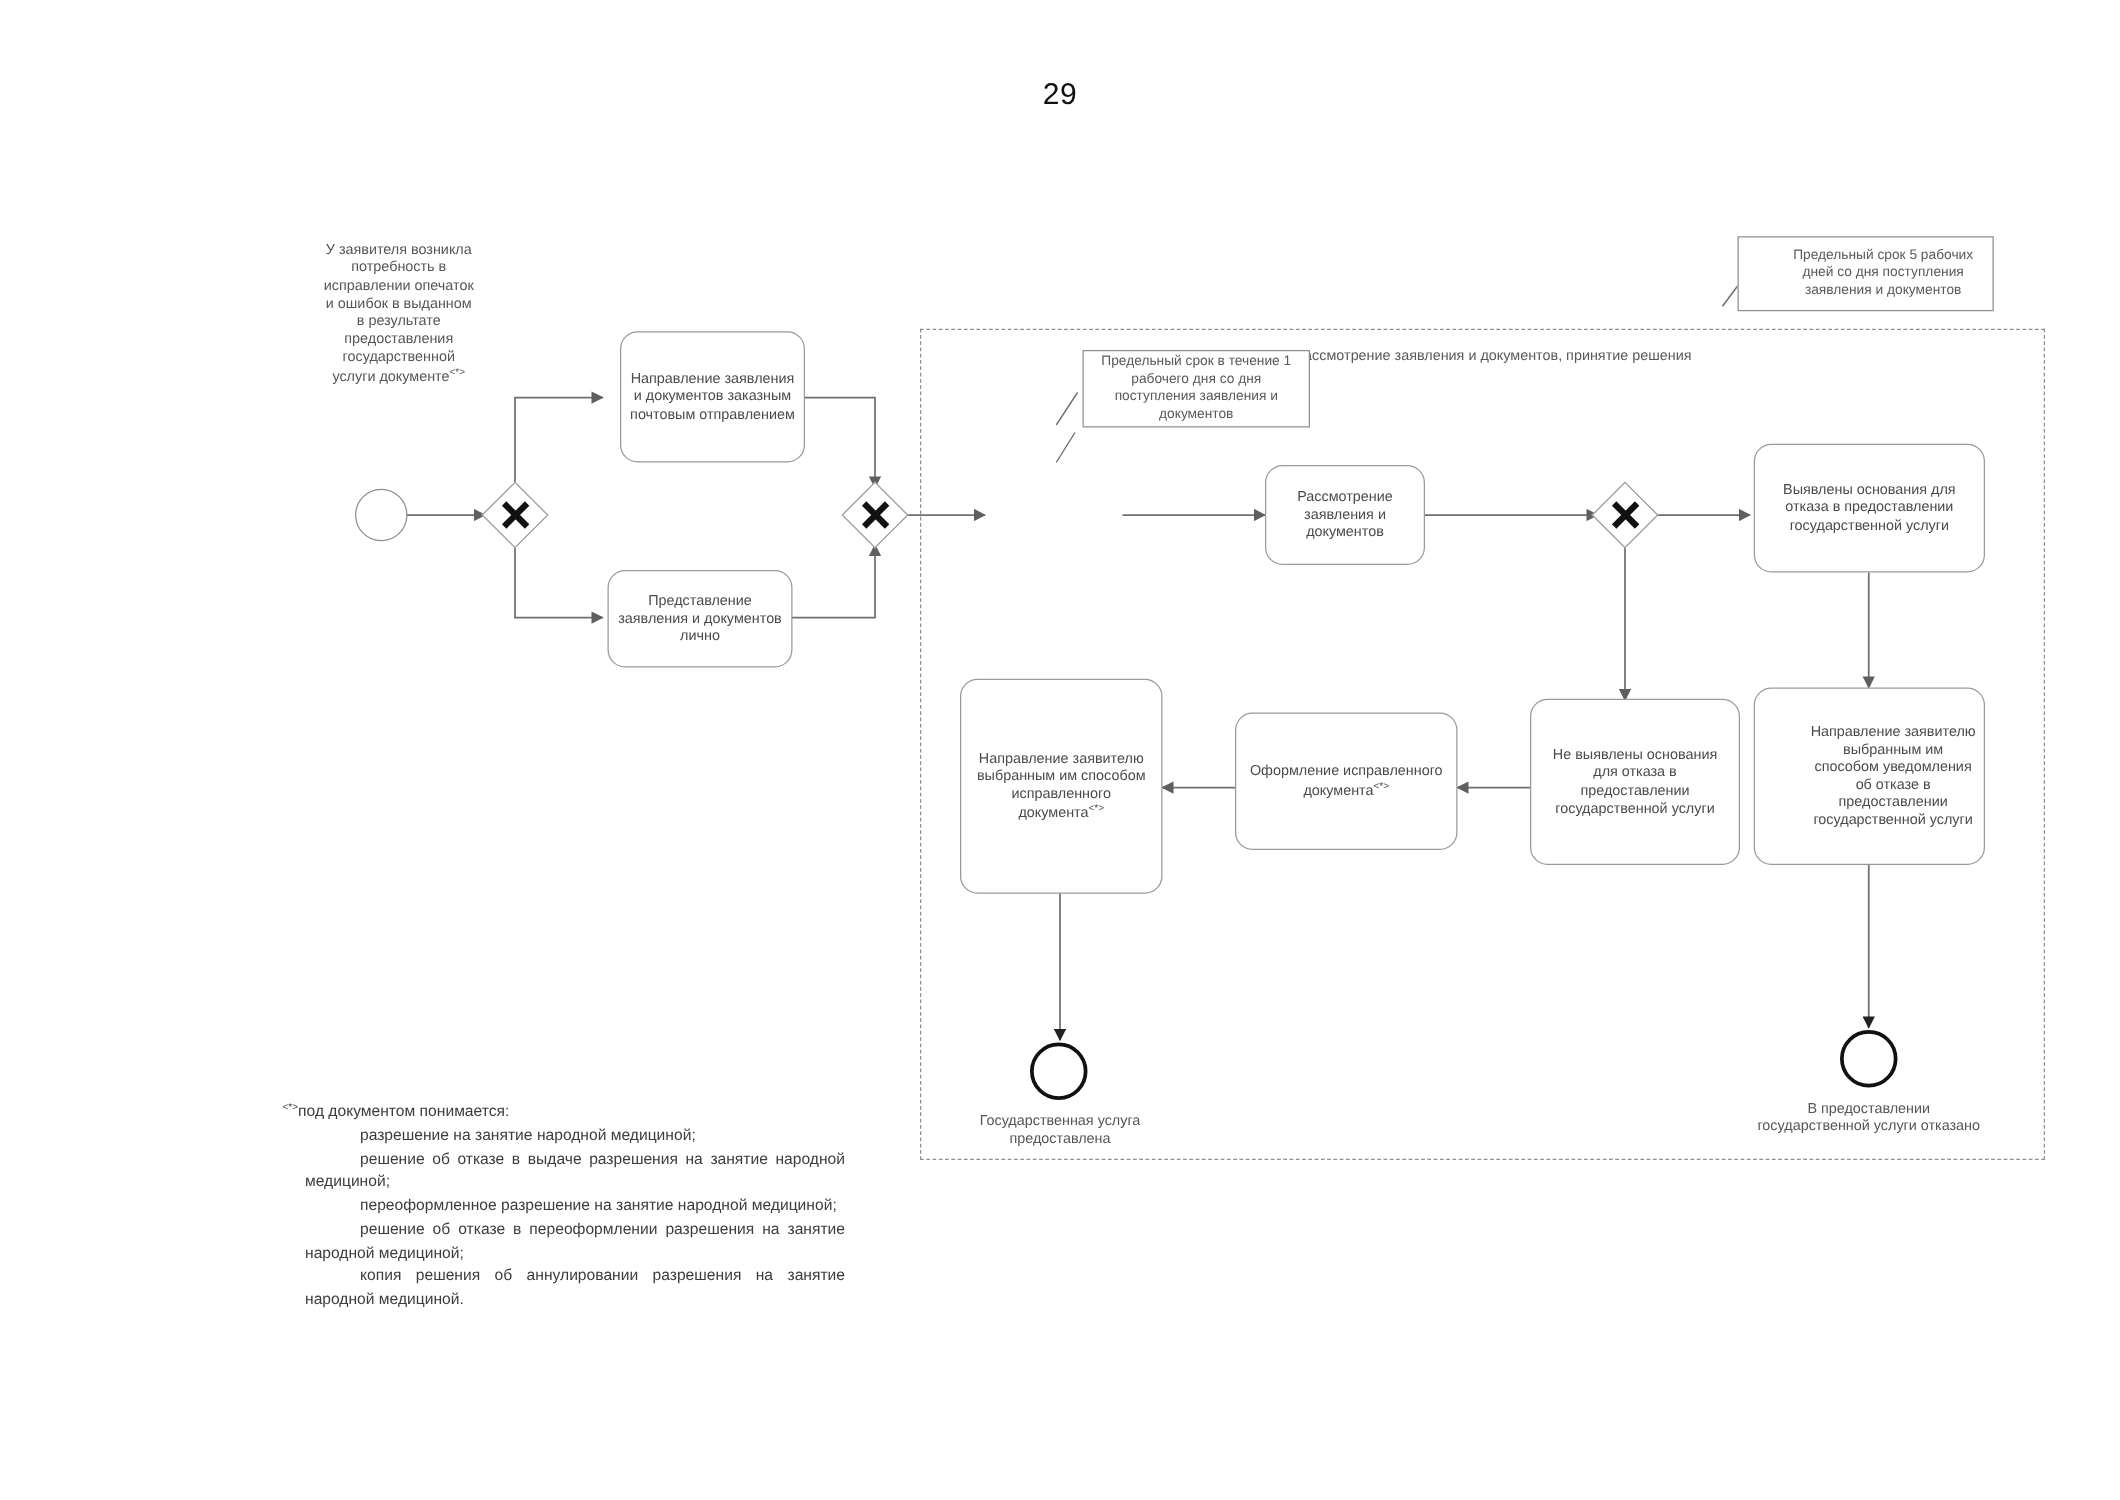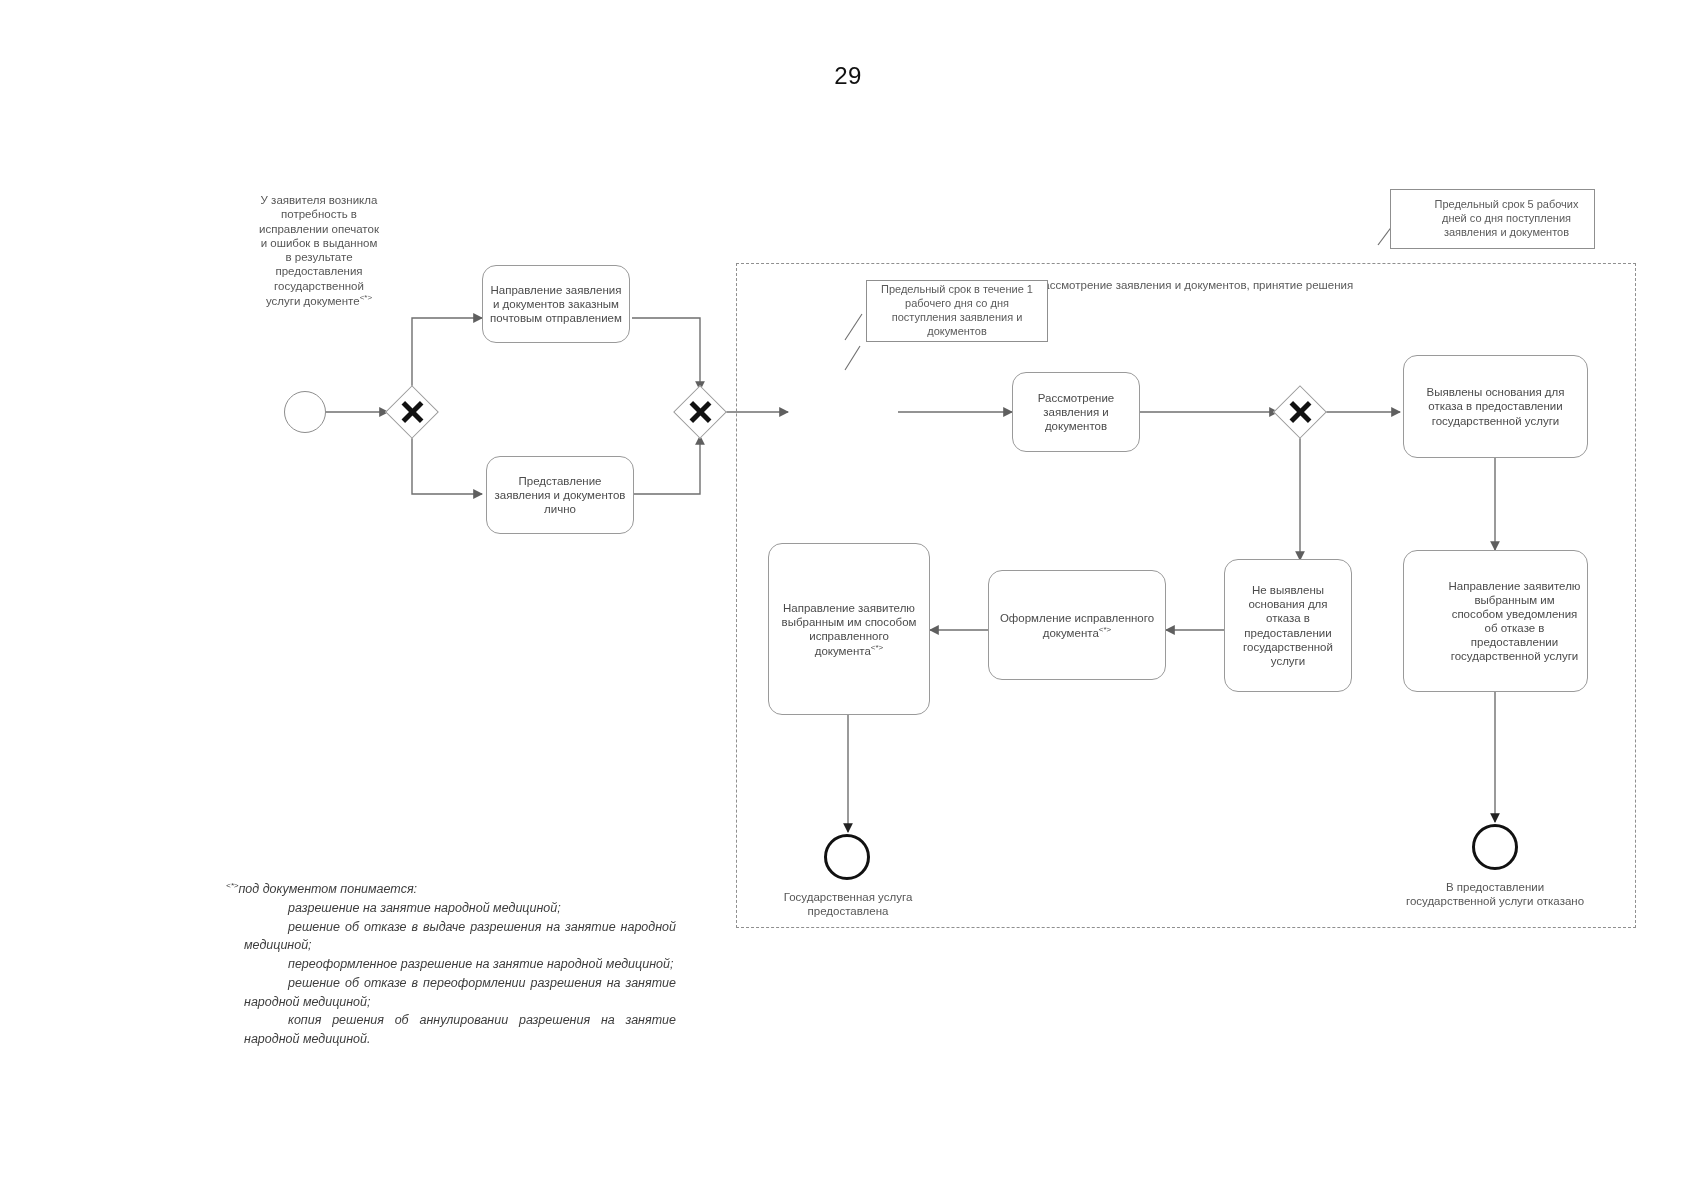--- a/index.html
+++ b/index.html
@@ -223,38 +223,38 @@
   <div class="gateway" style="left:393px; top:393px;">
     <span class="xmark"></span>
   </div>
   <div class="gateway" style="left:681px; top:393px;">
     <span class="xmark"></span>
   </div>
   <div class="gateway" style="left:1281px; top:393px;">
     <span class="xmark"></span>
   </div>
 
-  <div class="task" style="left:482px; top:265px; width:148px; height:78px;">
+  <div class="task" style="left:496px; top:265px; width:148px; height:105px;">
     <span class="lbl">Направление заявления и документов заказным почтовым отправлением</span>
   </div>
 
   <div class="task" style="left:486px; top:456px; width:148px; height:78px;">
     <span class="lbl">Представление заявления и документов лично</span>
   </div>
 
 
   <div class="task" style="left:1012px; top:372px; width:128px; height:80px;">
     <span class="lbl">Рассмотрение заявления и документов</span>
   </div>
 
   <div class="task" style="left:1403px; top:355px; width:185px; height:103px;">
     <span class="lbl">Выявлены основания для отказа в предоставлении государственной услуги</span>
   </div>
 
-  <div class="task" style="left:1224px; top:559px; width:128px; height:133px;">
+  <div class="task" style="left:1224px; top:559px; width:168px; height:133px;">
     <span class="lbl">Не выявлены основания для отказа в предоставлении государственной услуги</span>
   </div>
 
   <div class="task" style="left:1403px; top:550px; width:185px; height:142px;padding-left:44px;">
     <span class="lbl">Направление заявителю выбранным им способом уведомления об отказе в предоставлении государственной услуги</span>
   </div>
 
   <div class="task" style="left:988px; top:570px; width:178px; height:110px;">
     <span class="lbl"><span>Оформление исправленного документа</span><span class="sup">&lt;*&gt;</span></span>
   </div>
@@ -262,21 +262,21 @@
   <div class="task" style="left:768px; top:543px; width:162px; height:172px;">
     <span class="lbl"><span>Направление заявителю выбранным им способом исправленного документа</span><span class="sup">&lt;*&gt;</span></span>
   </div>
 
   <div class="event end" style="left:824px; top:834px; width:46px; height:46px;"></div>
   <div class="free-label" style="left:758px; top:890px; width:180px;">Государственная услуга предоставлена</div>
 
   <div class="event end" style="left:1472px; top:824px; width:46px; height:46px;"></div>
   <div class="free-label" style="left:1405px; top:880px; width:180px;">В предоставлении государственной услуги отказано</div>
 
-  <div id="footnote" style="left:226px; top:880px;font-style:italic;">
+  <div id="footnote" style="left:226px; top:880px;">
     <div class="head"><span class="sup">&lt;*&gt;</span><span>под документом понимается:</span></div>
     <div class="item">разрешение на занятие народной медициной;</div>
     <div class="item">решение об отказе в выдаче разрешения на занятие народной медициной;</div>
     <div class="item">переоформленное разрешение на занятие народной медициной;</div>
     <div class="item">решение об отказе в переоформлении разрешения на занятие народной медициной;</div>
     <div class="item">копия решения об аннулировании разрешения на занятие народной медициной.</div>
   </div>
 
 </div>
 

